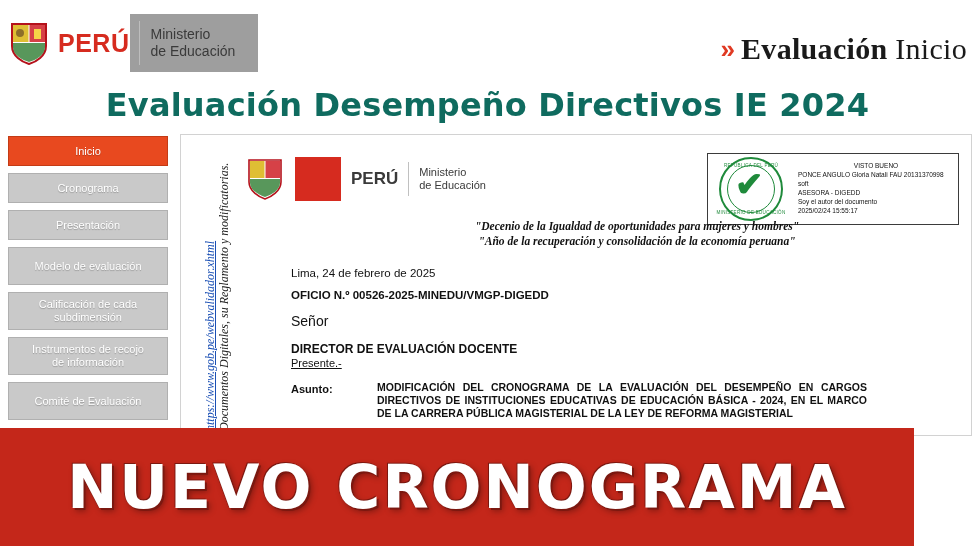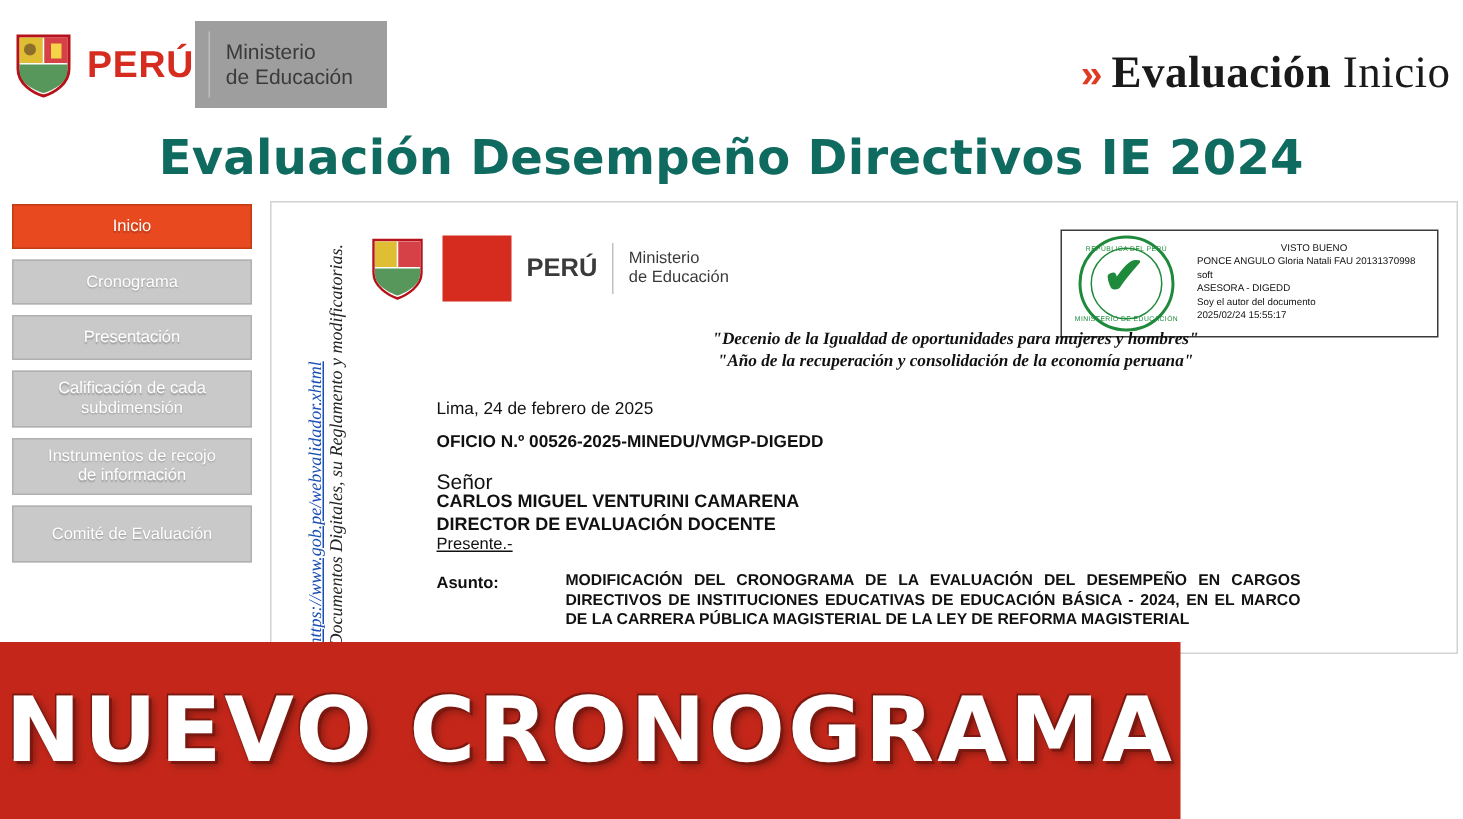--- a/index.html
+++ b/index.html
@@ -323,21 +323,21 @@
     line-height: 13px;
     color: #111;
     font-weight: bold;
     text-align: justify;
   }
 
   
   .banner {
     position: absolute;
     left: 0; bottom: 0;
-    width: 787px; height: 118px;
+    width: 914px; height: 118px;
     background: #c4271a;
     display: flex;
     align-items: center;
     justify-content: center;
   }
   .banner-text {
     font-family: "DejaVu Sans", sans-serif;
     font-weight: bold;
     font-size: 60px;
     color: #ffffff;
@@ -387,20 +387,23 @@
     <div class="menu-item active">
       <span>Inicio</span>
     </div>
     <div class="menu-item">
       <span>Cronograma</span>
     </div>
     <div class="menu-item">
       <span>Presentación</span>
     </div>
     <div class="menu-item tall">
+      <span>Modelo de evaluación</span>
+    </div>
+    <div class="menu-item tall">
       <span>Calificación de cada subdimensión</span>
     </div>
     <div class="menu-item tall">
       <span>Instrumentos de recojo de información</span>
     </div>
     <div class="menu-item tall">
       <span>Comité de Evaluación</span>
     </div>
   </div>
 
@@ -448,21 +451,20 @@
     </div>
 
     <div class="doc-motto">
       <div>"Decenio de la Igualdad de oportunidades para mujeres y hombres"</div>
       <div>"Año de la recuperación y consolidación de la economía peruana"</div>
     </div>
 
     <div class="doc-city">Lima, 24 de febrero de 2025</div>
     <div class="doc-oficio">OFICIO N.º 00526-2025-MINEDU/VMGP-DIGEDD</div>
     <div class="doc-senor">Señor</div>
-    <div class="doc-name">CARLOS MIGUEL VENTURINI CAMARENA</div>
     <div class="doc-role">DIRECTOR DE EVALUACIÓN DOCENTE</div>
     <div class="doc-presente">Presente.-</div>
     <div class="doc-asunto-label">Asunto:</div>
     <div class="doc-asunto-text">MODIFICACIÓN DEL CRONOGRAMA DE LA EVALUACIÓN DEL DESEMPEÑO EN CARGOS DIRECTIVOS DE INSTITUCIONES EDUCATIVAS DE EDUCACIÓN BÁSICA - 2024, EN EL MARCO DE LA CARRERA PÚBLICA MAGISTERIAL DE LA LEY DE REFORMA MAGISTERIAL</div>
   </div>
 
   <div class="banner">
     <div class="banner-text">NUEVO CRONOGRAMA</div>
   </div>
 

